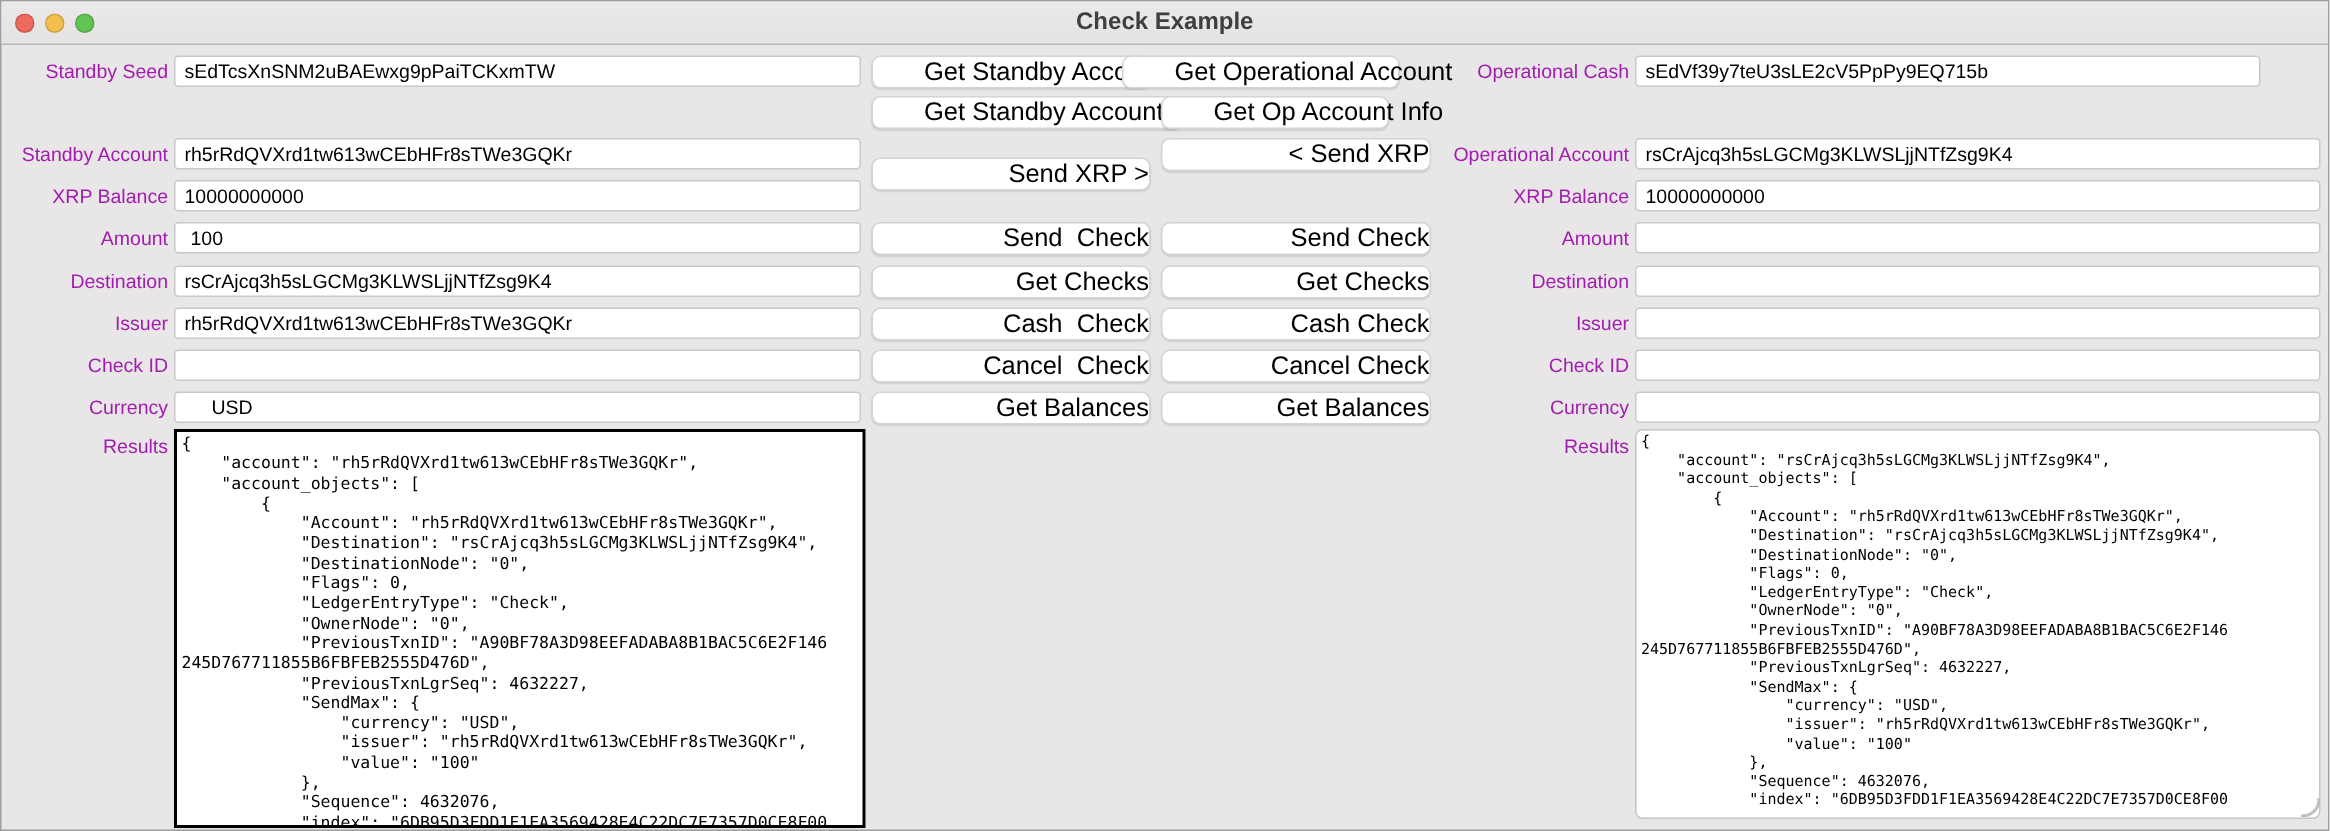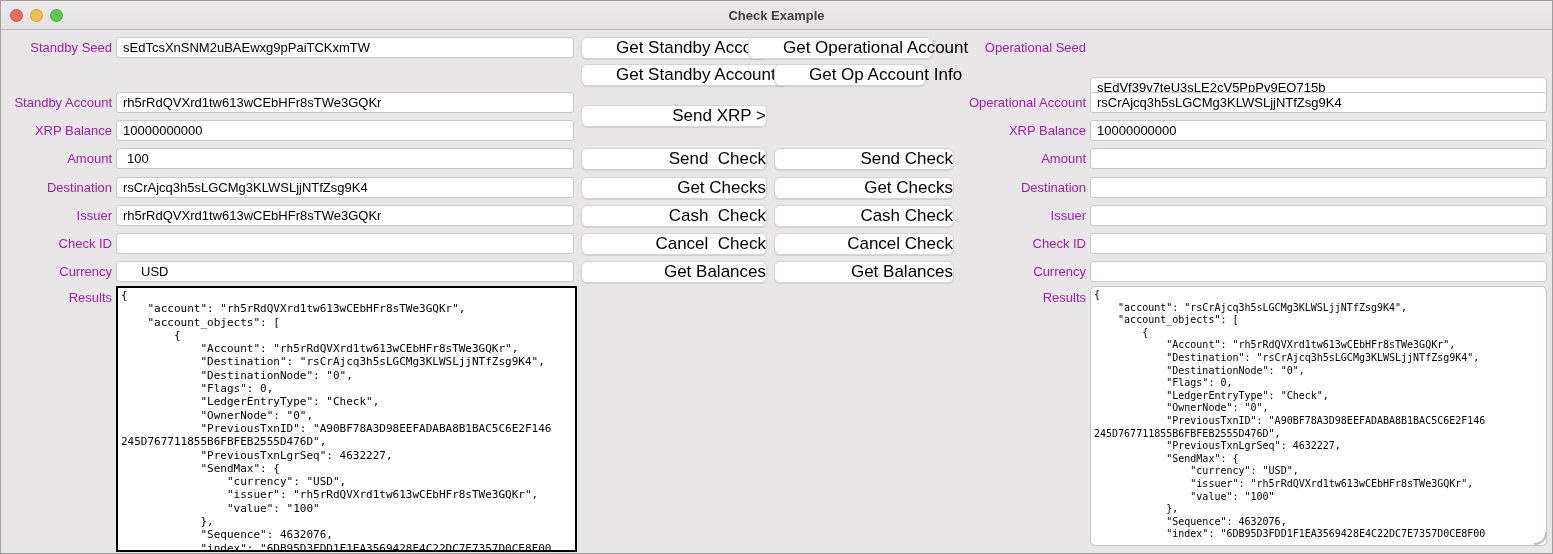--- a/index.html
+++ b/index.html
@@ -5,21 +5,21 @@
   * { margin:0; padding:0; box-sizing:border-box; }
   html,body { width:1553px; height:554px; }
   body { font-family:"Liberation Sans", sans-serif; background:#e8e6e6; position:relative; overflow:hidden; }
   .window { position:absolute; inset:0; background:#e8e6e6; border:1px solid #9e9e9e; }
   .titlebar {
     position:absolute; top:0; left:0; right:0; height:29px;
     background:linear-gradient(#ebe9e9,#e4e2e2);
     border-bottom:1px solid #b8b6b6;
     display:flex; align-items:center; justify-content:center;
   }
-  .title { font-size:13px; font-weight:bold; color:#3f3f3f; }
+  .title { font-size:16px; font-weight:bold; color:#3f3f3f; }
   .lights { position:absolute; left:9px; top:8px; display:flex; gap:7px; }
   .light { width:13px; height:13px; border-radius:50%; border:0.5px solid rgba(0,0,0,0.15); }
   .light.red    { background:#ee6a5f; }
   .light.yellow { background:#f5bf4f; }
   .light.green  { background:#61c554; }
 
   .label {
     position:absolute; font-size:13px; color:#a21caf;
     line-height:21px; text-align:right; white-space:nowrap;
   }
@@ -115,37 +115,38 @@
   <button class="btn" style="left:580px;top:63px;width:207px">Get Standby Account Info</button>
   <button class="btn" style="left:580px;top:104px;width:186px">Send XRP &gt;</button>
   <button class="btn" style="left:580px;top:147px;width:186px">Send  Check</button>
   <button class="btn" style="left:580px;top:176px;width:186px">Get Checks</button>
   <button class="btn" style="left:580px;top:204px;width:186px">Cash  Check</button>
   <button class="btn" style="left:580px;top:232px;width:186px">Cancel  Check</button>
   <button class="btn" style="left:580px;top:260px;width:186px">Get Balances</button>
 
   <button class="btn" style="left:747px;top:36px;width:185px">Get Operational Account</button>
   <button class="btn" style="left:773px;top:63px;width:152px">Get Op Account Info</button>
+  <button class="btn" style="left:773px;top:91px;width:180px">&lt; Send XRP</button>
   <button class="btn" style="left:773px;top:147px;width:180px">Send Check</button>
   <button class="btn" style="left:773px;top:176px;width:180px">Get Checks</button>
   <button class="btn" style="left:773px;top:204px;width:180px">Cash Check</button>
   <button class="btn" style="left:773px;top:232px;width:180px">Cancel Check</button>
   <button class="btn" style="left:773px;top:260px;width:180px">Get Balances</button>
 
-  <span class="label" style="left:940px;top:36px;width:145px">Operational Seed</span>
+  <span class="label" style="left:940px;top:36px;width:145px">Operational Cash</span>
   <span class="label" style="left:940px;top:91px;width:145px">Operational Account</span>
   <span class="label" style="left:940px;top:119px;width:145px">XRP Balance</span>
   <span class="label" style="left:940px;top:147px;width:145px">Amount</span>
   <span class="label" style="left:940px;top:176px;width:145px">Destination</span>
   <span class="label" style="left:940px;top:204px;width:145px">Issuer</span>
   <span class="label" style="left:940px;top:232px;width:145px">Check ID</span>
   <span class="label" style="left:940px;top:260px;width:145px">Currency</span>
   <span class="label" style="left:940px;top:286px;width:145px">Results</span>
 
-  <input class="field" style="left: 1089px; top: 36px; width: 457px; margin-top: 40px;" value="sEdVf39y7teU3sLE2cV5PpPy9EQ715b">
+  <input class="field" style="left: 1089px; top: 36px; width: 417px;" value="sEdVf39y7teU3sLE2cV5PpPy9EQ715b">
   <input class="field" style="left: 1089px; top: 91px; width: 457px;" value="rsCrAjcq3h5sLGCMg3KLWSLjjNTfZsg9K4">
   <input class="field" style="left: 1089px; top: 119px; width: 457px;" value="10000000000">
   <input class="field" style="left: 1089px; top: 147px; width: 457px;" value="">
   <input class="field" style="left: 1089px; top: 176px; width: 457px;" value="">
   <input class="field" style="left: 1089px; top: 204px; width: 457px;" value="">
   <input class="field" style="left: 1089px; top: 232px; width: 457px;" value="">
   <input class="field" style="left: 1089px; top: 260px; width: 457px;" value="">
   <div id="results-right" class="results">{
     "account": "rsCrAjcq3h5sLGCMg3KLWSLjjNTfZsg9K4",
     "account_objects": [

